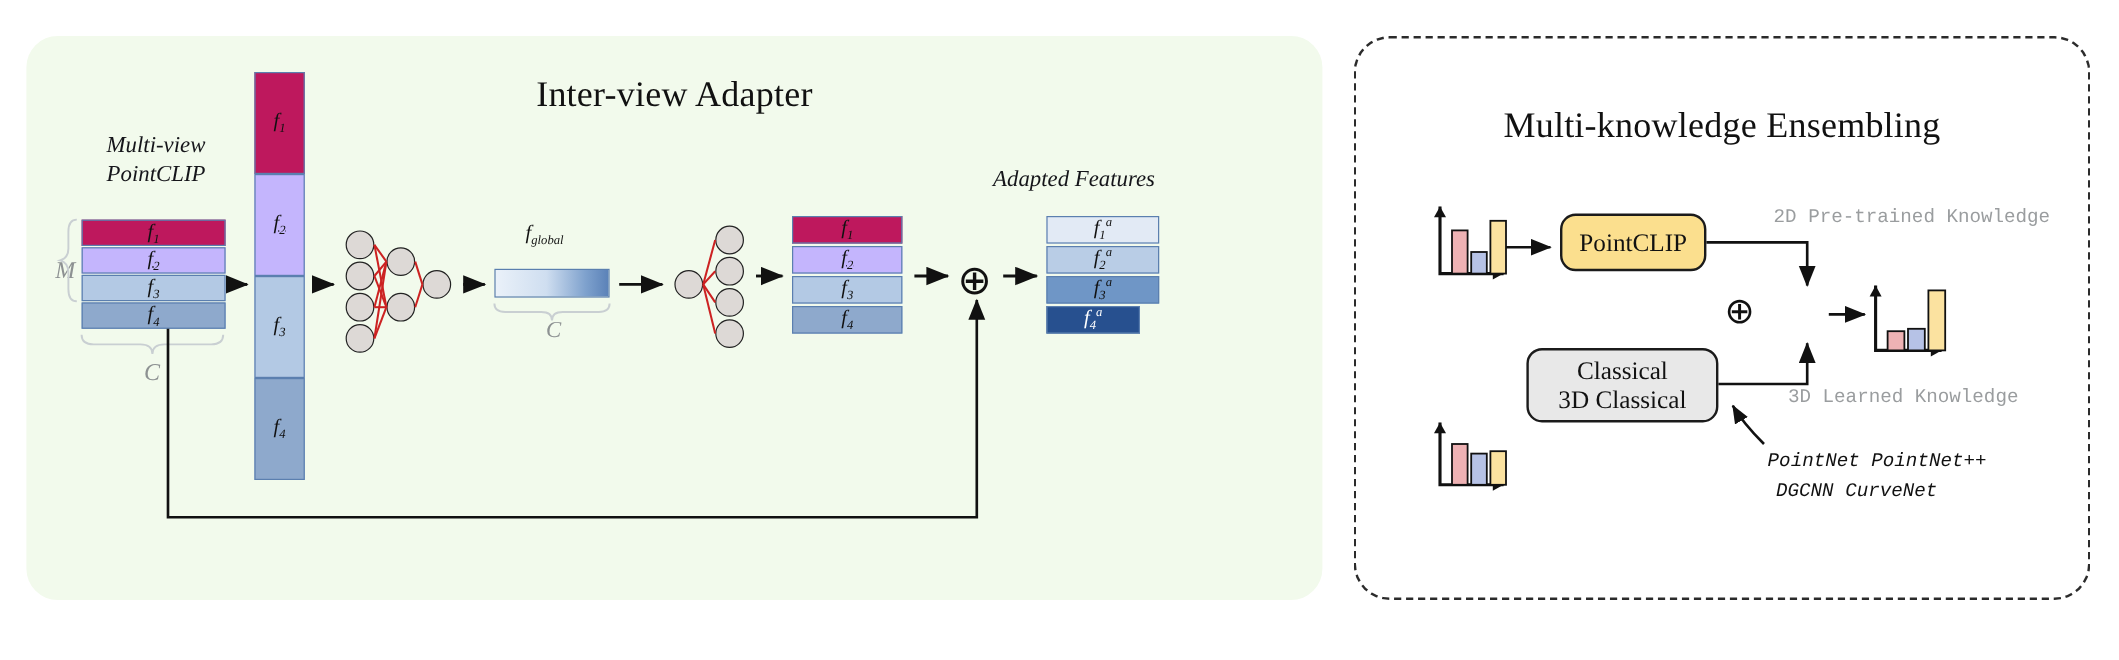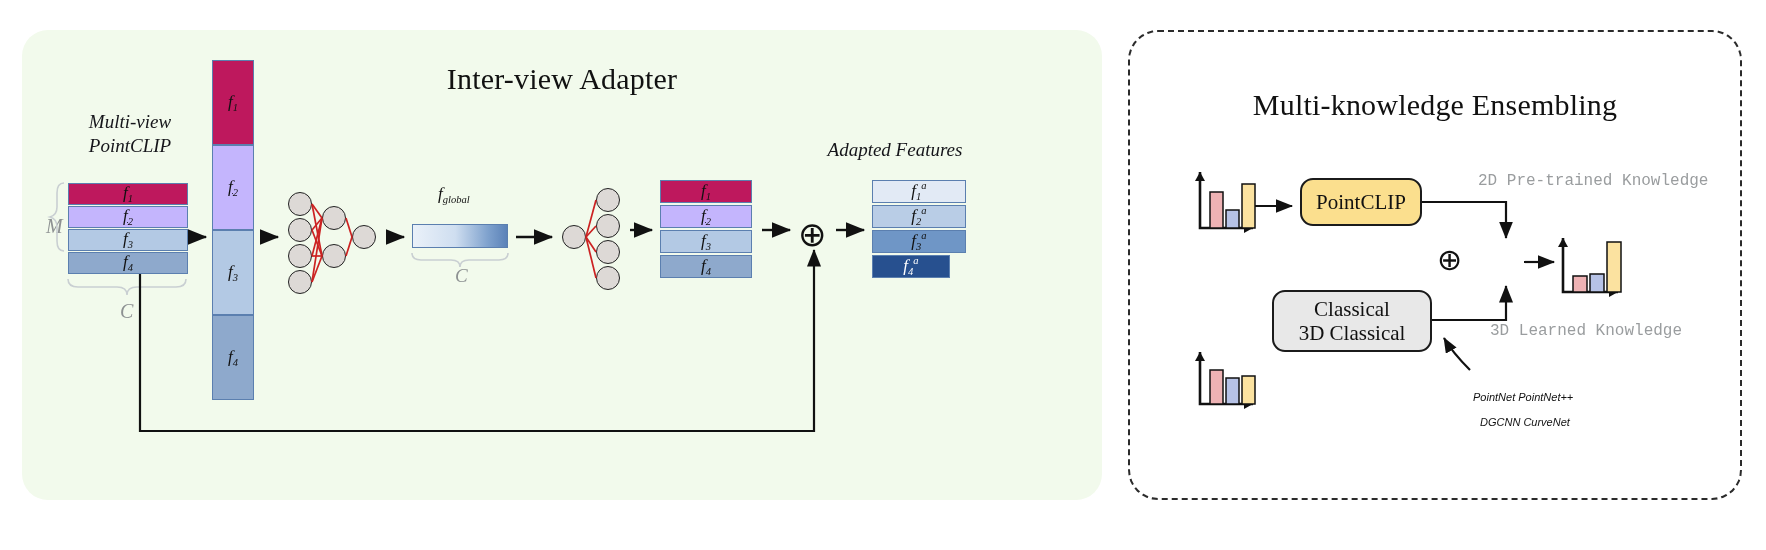--- a/index.html
+++ b/index.html
@@ -78,23 +78,22 @@
     display:flex;align-items:center;justify-content:center;text-align:center;
     font-family:"Liberation Serif", serif;font-size:21px;color:#111;line-height:1.15;
   }
   .rbox-yellow{background:#fbdf8e;}
   .rbox-gray{background:#e8e8e8;}
   .rgray{
     position:absolute;font-size:16px;color:#9a9d9f;white-space:nowrap;
     font-family:Liberation Mono, monospace;
   }
   .ritalic{
-    position:absolute;font-style:italic;font-size:11px;color:#111;white-space:nowrap;
-    font-family:Liberation Sans, sans-serif;
-    margin-top:16px;
+    position:absolute;font-style:italic;font-size:16px;color:#111;white-space:nowrap;
+    font-family:Liberation Mono, monospace;
   }
   .oplus{
     position:absolute;font-size:30px;color:#111;line-height:1;
     font-family:"DejaVu Sans", sans-serif;
   }
 </style>
 </head>
 <body>
 
 <div id="root">

